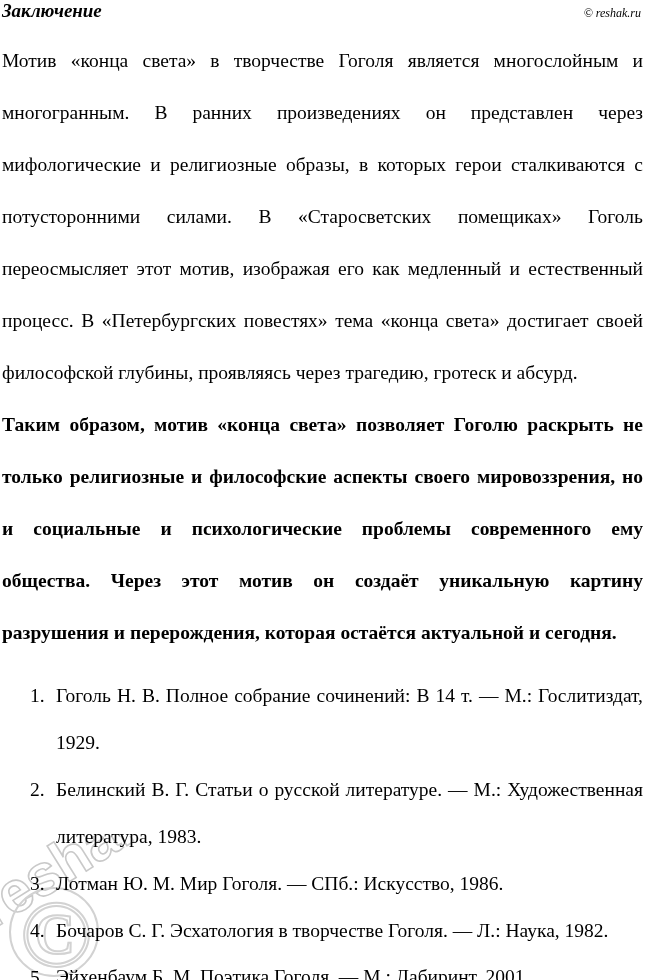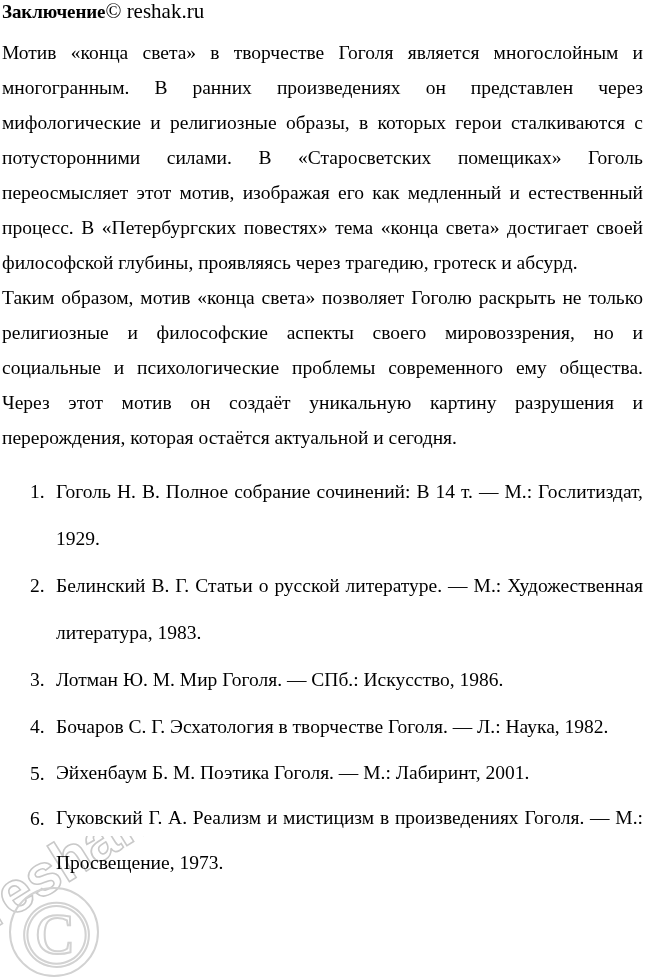--- a/index.html
+++ b/index.html
@@ -28,50 +28,53 @@
     position: relative;
     z-index: 2;
     padding: 0 3px 0 2px;
     box-sizing: border-box;
   }
 
   
   .header-row {
     display: flex;
     align-items: baseline;
+    justify-content: space-between;
     height: 24px;
+    font-style: italic;
   }
   .doc-heading {
     font-size: 19px;
     font-weight: bold;
     line-height: 22px;
     margin: 0;
     letter-spacing: -0.1px;
   }
   .copyright {
-    font-size: 21px;
+    font-size: 12px;
     line-height: 22px;
     white-space: nowrap;
     padding-right: 2px;
   }
 
   
   .para {
     font-size: 19.5px;
-    line-height: 35px;
+    line-height: 52px;
     text-align: justify;
     text-justify: inter-word;
     margin: 0;
     hyphens: none;
   }
   .para.first {
     margin-top: 11px;
   }
   .para.second {
     margin-top: 0px;
+    font-weight: bold;
   }
 
   
   .sub-heading {
     font-size: 19px;
     font-weight: bold;
     line-height: 24px;
     margin: 11px 0 0 0;
   }
 

